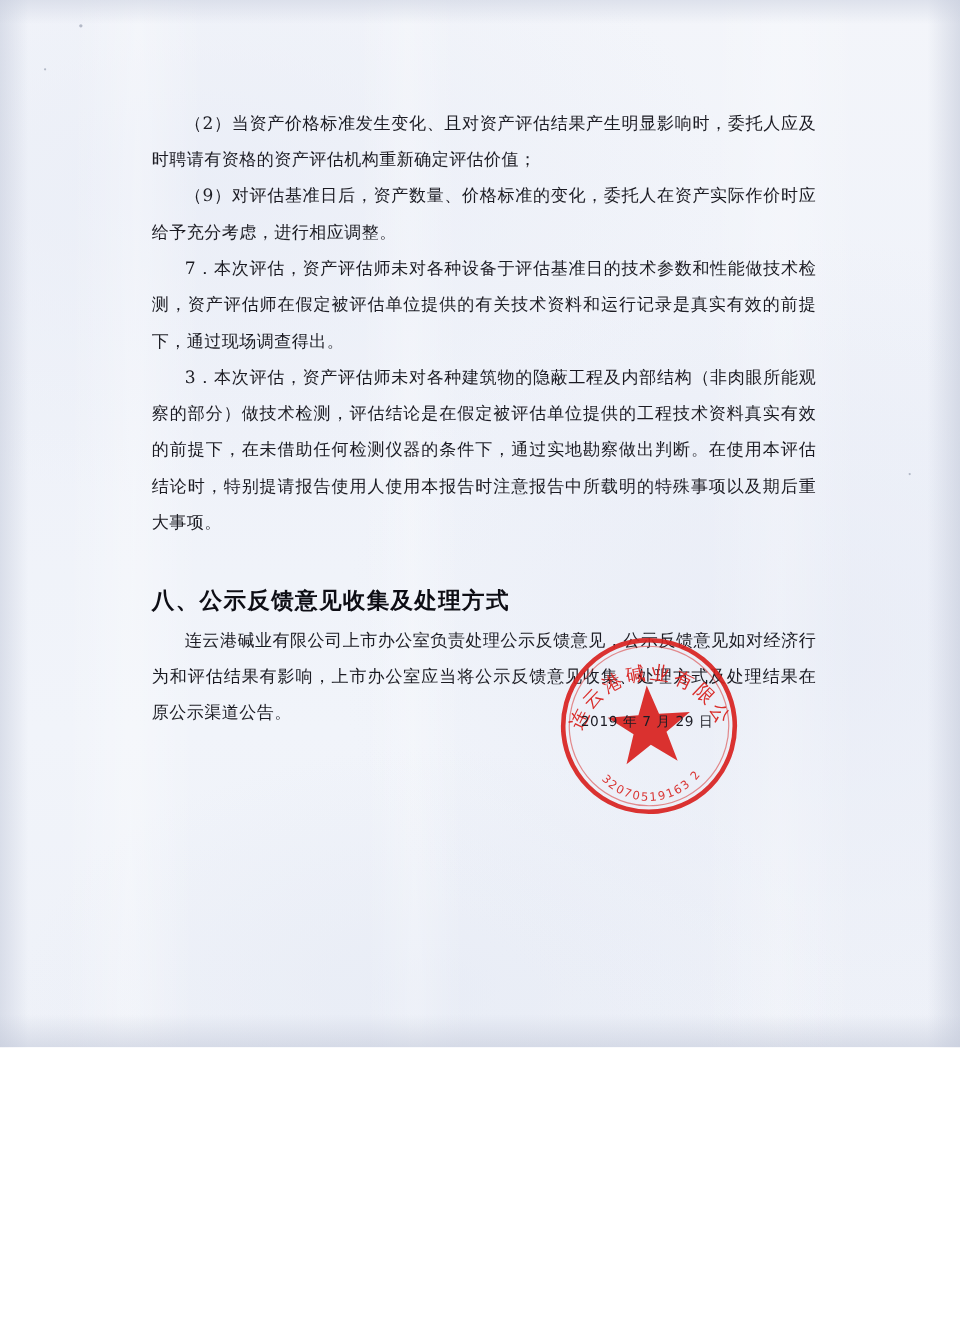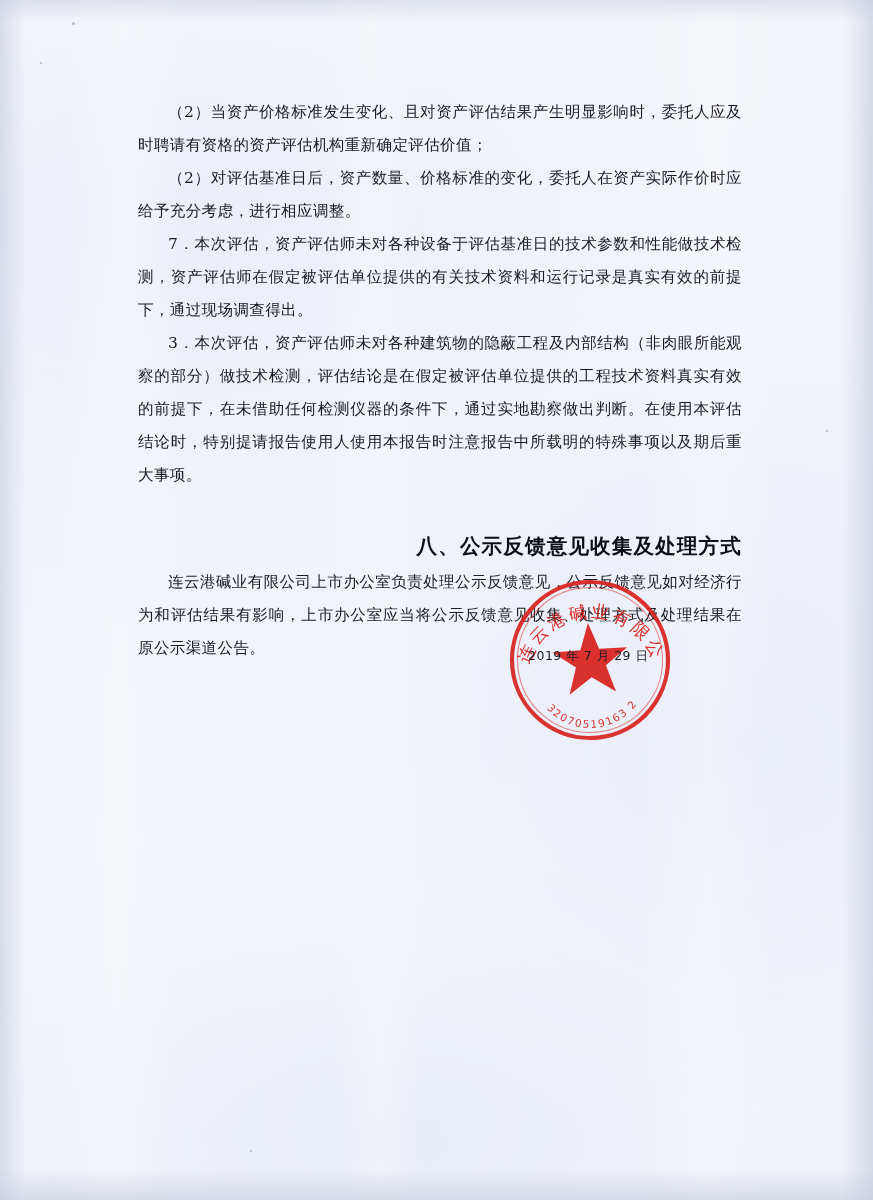--- a/index.html
+++ b/index.html
@@ -10,21 +10,21 @@
     width: 873px;
     height: 1200px;
     background: #ffffff;
     font-family: "DejaVu Serif", "Liberation Serif", serif;
     overflow: hidden;
   }
 
   #page {
     position: relative;
     width: 873px;
-    height: 1200px;
+    height: 952px;
     background:
       radial-gradient(ellipse 700px 400px at 20% 18%, rgba(232,236,246,0.75) 0%, rgba(232,236,246,0) 70%),
       radial-gradient(ellipse 600px 520px at 85% 62%, rgba(230,234,245,0.7) 0%, rgba(230,234,245,0) 72%),
       radial-gradient(ellipse 500px 300px at 45% 95%, rgba(228,233,244,0.6) 0%, rgba(228,233,244,0) 75%),
       linear-gradient(180deg, #f3f5fa 0%, #eff2f9 40%, #f1f4fa 70%, #eef1f8 100%);
     overflow: hidden;
   }
 
   
   .crease {
@@ -70,21 +70,20 @@
   }
   .indent { text-indent: 30px; }
 
   .section-heading {
     font-size: 20.5px;
     font-weight: bold;
     color: #0d0d14;
     letter-spacing: 1.2px;
     margin: 40px 0 6px 0;
     font-family: "DejaVu Serif", "Liberation Serif", serif;
-    text-align: right;
   }
 
   
   #seal {
     position: absolute;
     left: 505px;
     top: 575px;
     width: 170px;
     height: 170px;
     pointer-events: none;
@@ -118,21 +117,21 @@
   <div class="shade s-bottom"></div>
 
   <div class="speck" style="left:72px;  top:22px;  width:3px; height:3px;"></div>
   <div class="speck" style="left:40px;  top:62px;  width:2px; height:2px;"></div>
   <div class="speck" style="left:826px; top:430px; width:2px; height:2px;"></div>
   <div class="speck" style="left:250px; top:1150px;width:2px; height:2px;"></div>
 
   <div class="content">
 
     <p class="para indent">（2）当资产价格标准发生变化、且对资产评估结果产生明显影响时，委托人应及时聘请有资格的资产评估机构重新确定评估价值；</p>
-    <p class="para indent">（2）对评估基准日后，资产数量、价格标准的变化，委托人在资产实际作价时应给予充分考虑，进行相应调整。</p>
+    <p class="para indent">（9）对评估基准日后，资产数量、价格标准的变化，委托人在资产实际作价时应给予充分考虑，进行相应调整。</p>
     <p class="para indent">7．本次评估，资产评估师未对各种设备于评估基准日的技术参数和性能做技术检测，资产评估师在假定被评估单位提供的有关技术资料和运行记录是真实有效的前提下，通过现场调查得出。</p>
     <p class="para indent">3．本次评估，资产评估师未对各种建筑物的隐蔽工程及内部结构（非肉眼所能观察的部分）做技术检测，评估结论是在假定被评估单位提供的工程技术资料真实有效的前提下，在未借助任何检测仪器的条件下，通过实地勘察做出判断。在使用本评估结论时，特别提请报告使用人使用本报告时注意报告中所载明的特殊事项以及期后重大事项。</p>
 
     <h2 class="section-heading">八、公示反馈意见收集及处理方式</h2>
 
     <p class="para indent">连云港碱业有限公司上市办公室负责处理公示反馈意见，公示反馈意见如对经济行为和评估结果有影响，上市办公室应当将公示反馈意见收集、处理方式及处理结果在原公示渠道公告。</p>
 
   </div>
 
   <div id="seal">

